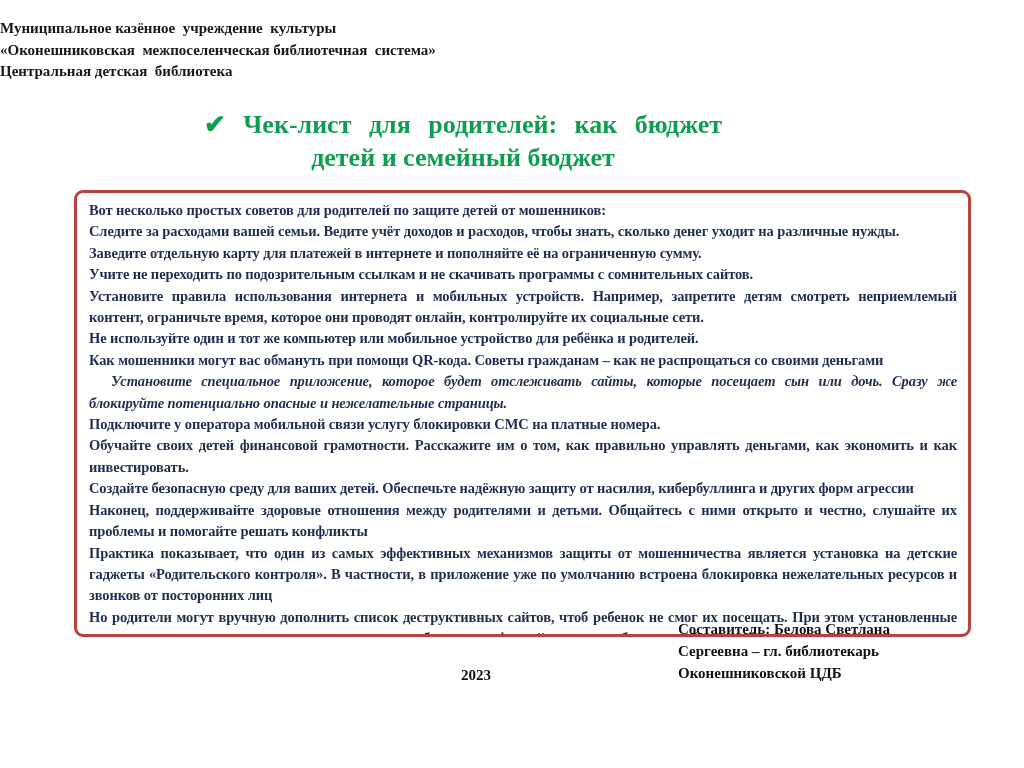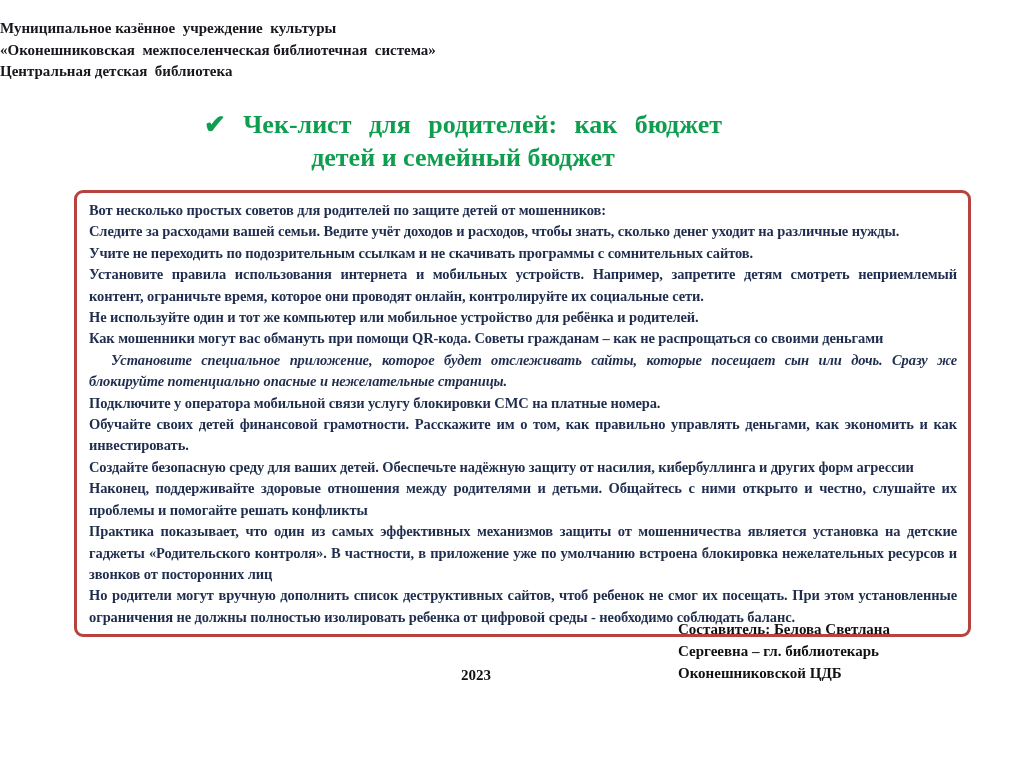--- a/index.html
+++ b/index.html
@@ -104,20 +104,21 @@
   <div class="title-line1">
     <span class="check">✔</span>
     <span>Чек-лист для родителей: как бюджет</span>
   </div>
   <div class="title-line2">детей и семейный бюджет</div>
 </div>
 
 <div class="checklist-box">
     <p>Вот несколько простых советов для родителей по защите детей от мошенников:</p>
     <p>Следите за расходами вашей семьи. Ведите учёт доходов и расходов, чтобы знать, сколько денег уходит на различные нужды.</p>
+    <p>Заведите отдельную карту для платежей в интернете и пополняйте её на ограниченную сумму.</p>
     <p>Учите не переходить по подозрительным ссылкам и не скачивать программы с сомнительных сайтов.</p>
     <p>Установите правила использования интернета и мобильных устройств. Например, запретите детям смотреть неприемлемый контент, ограничьте время, которое они проводят онлайн, контролируйте их социальные сети.</p>
     <p>Не используйте один и тот же компьютер или мобильное устройство для ребёнка и родителей.</p>
     <p>Как мошенники могут вас обмануть при помощи QR-кода. Советы гражданам – как не распрощаться со своими деньгами</p>
     <p class="indent">Установите специальное приложение, которое будет отслеживать сайты, которые посещает сын или дочь. Сразу же блокируйте потенциально опасные и нежелательные страницы.</p>
     <p>Подключите у оператора мобильной связи услугу блокировки СМС на платные номера.</p>
     <p>Обучайте своих детей финансовой грамотности. Расскажите им о том, как правильно управлять деньгами, как экономить и как инвестировать.</p>
     <p>Создайте безопасную среду для ваших детей. Обеспечьте надёжную защиту от насилия, кибербуллинга и других форм агрессии</p>
     <p>Наконец, поддерживайте здоровые отношения между родителями и детьми. Общайтесь с ними открыто и честно, слушайте их проблемы и помогайте решать конфликты</p>
     <p>Практика показывает, что один из самых эффективных механизмов защиты от мошенничества является установка на детские гаджеты «Родительского контроля». В частности, в приложение уже по умолчанию встроена блокировка нежелательных ресурсов и звонков от посторонних лиц</p>

